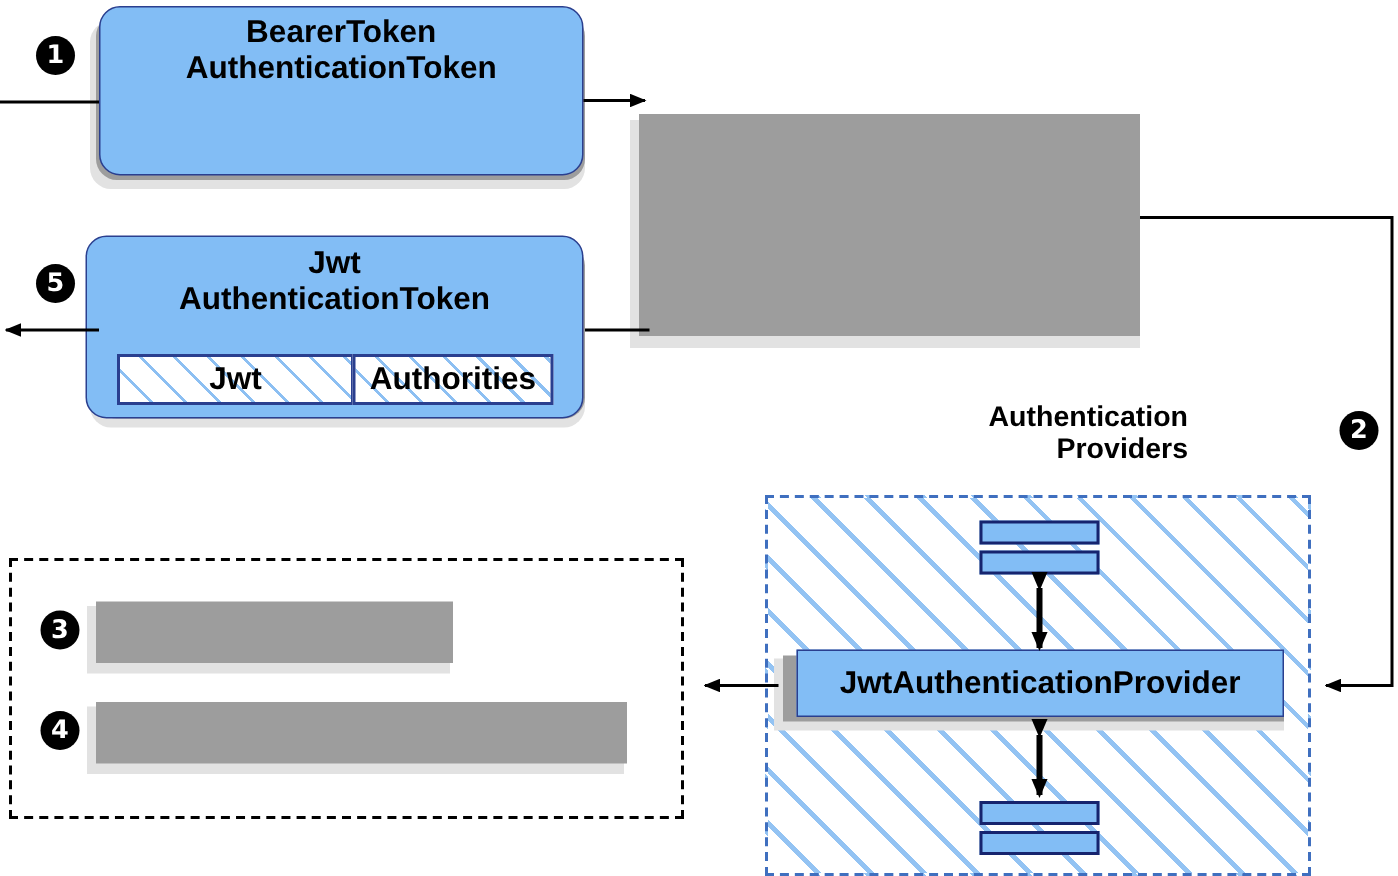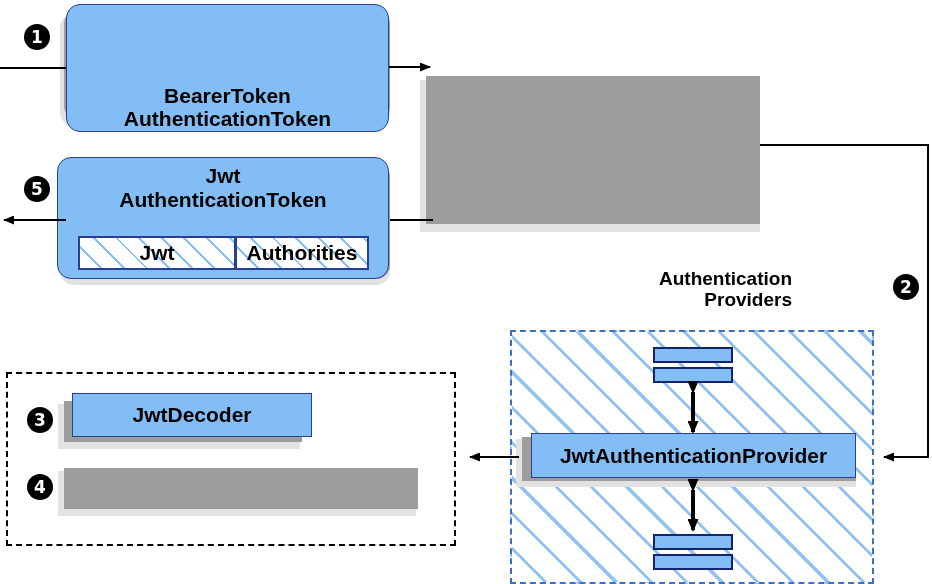--- a/index.html
+++ b/index.html
@@ -206,33 +206,30 @@
     <div class="title" style="font-size:21px;">JwtAuthenticationProvider</div>
   </div>
 
   <div class="bar" style="left:653px; top:534px; width:80px; height:16px;"></div>
   <div class="bar" style="left:653px; top:554px; width:80px; height:16px;"></div>
 
   <div class="dashed-black" style="left:6px; top:372px; width:450px; height:174px;"></div>
 
   <div class="shadow-light" style="left:58px; top:404px; width:242px; height:45px;"></div>
   <div class="shadow-dark" style="left:64px; top:401px; width:238px; height:41px;"></div>
-  <div class="node" style="left:72px; top:393px; width:240px; height:44px; justify-content:center;">
-    <div class="title" style="font-size:21px;">JwtDecoder</div>
-  </div>
 
   <div class="shadow-light" style="left:58px; top:471px; width:358px; height:45px;"></div>
   <div class="shadow-dark" style="left:64px; top:468px; width:354px; height:41px;"></div>
 
   <div class="shadow-light" style="left:420px; top:80px; width:340px; height:152px;"></div>
   <div class="shadow-dark" style="left:426px; top:76px; width:334px; height:148px;"></div>
 
   <div class="shadow-light rounded" style="left:60px; top:14px; width:330px; height:112px;"></div>
   <div class="shadow-dark rounded" style="left:64px; top:10px; width:326px; height:110px;"></div>
-  <div class="node rounded" style="left:66px; top:4px; width:323px; height:128px;justify-content:flex-end;">
+  <div class="node rounded" style="left:66px; top:4px; width:323px; height:113px;">
     <div class="title" style="font-size:21px; margin-top:5px;">BearerToken
 AuthenticationToken</div>
   </div>
 
   <div class="shadow-light rounded" style="left:60px; top:167px; width:330px; height:118px;"></div>
   <div class="shadow-dark rounded" style="left:64px; top:163px; width:326px; height:116px;"></div>
   <div class="node rounded" style="left:57px; top:157px; width:332px; height:122px;">
     <div class="title" style="font-size:21px; margin-top:6px;">Jwt
 AuthenticationToken</div>
     <div class="hatch-box" style="left:20px; top:78px; width:158px; height:34px; font-size:21px;">

